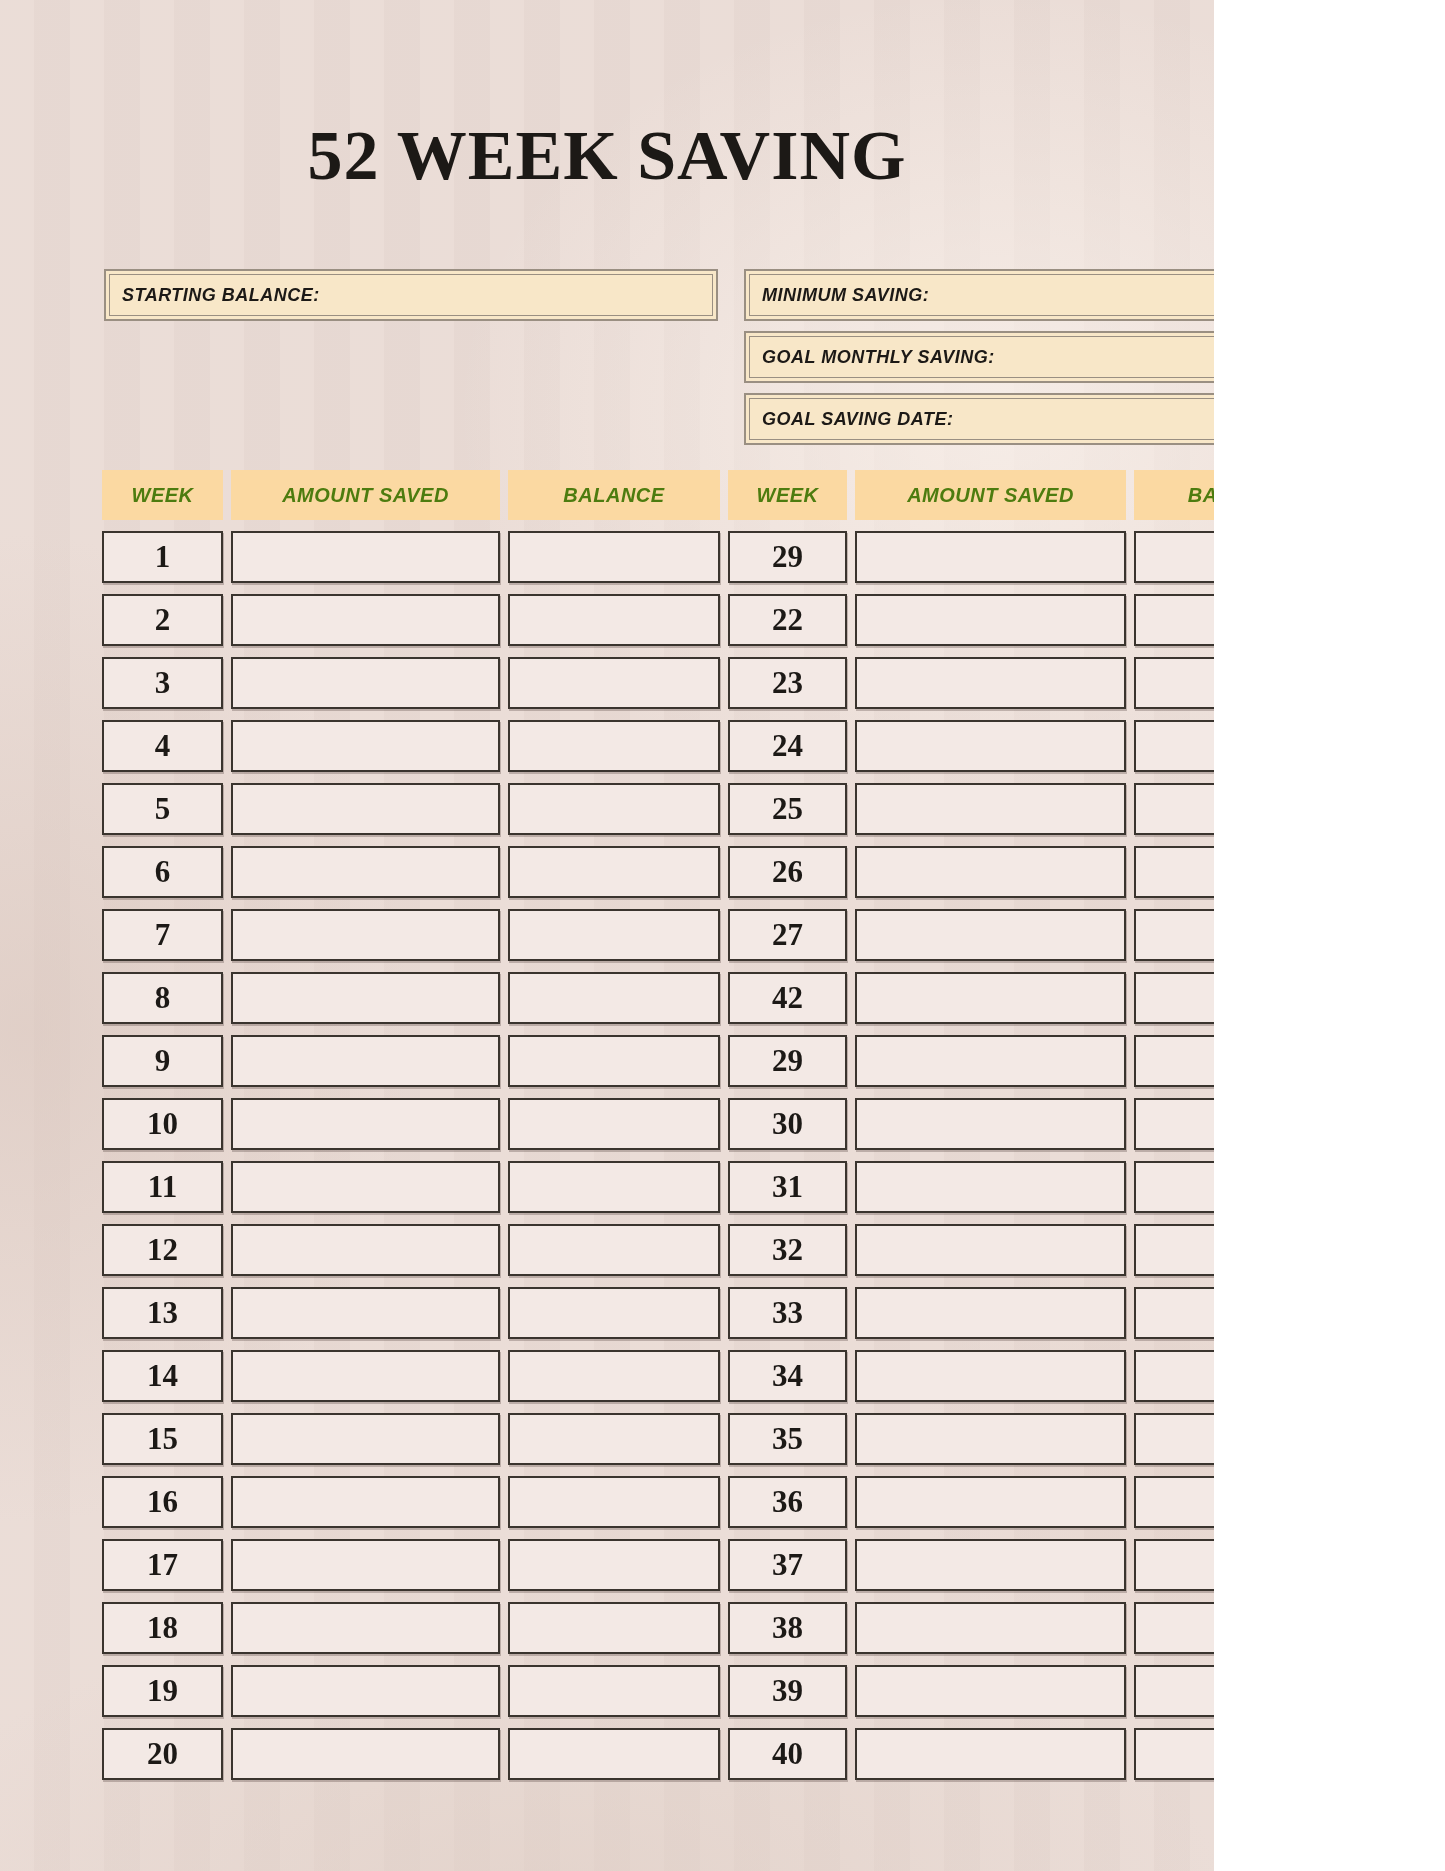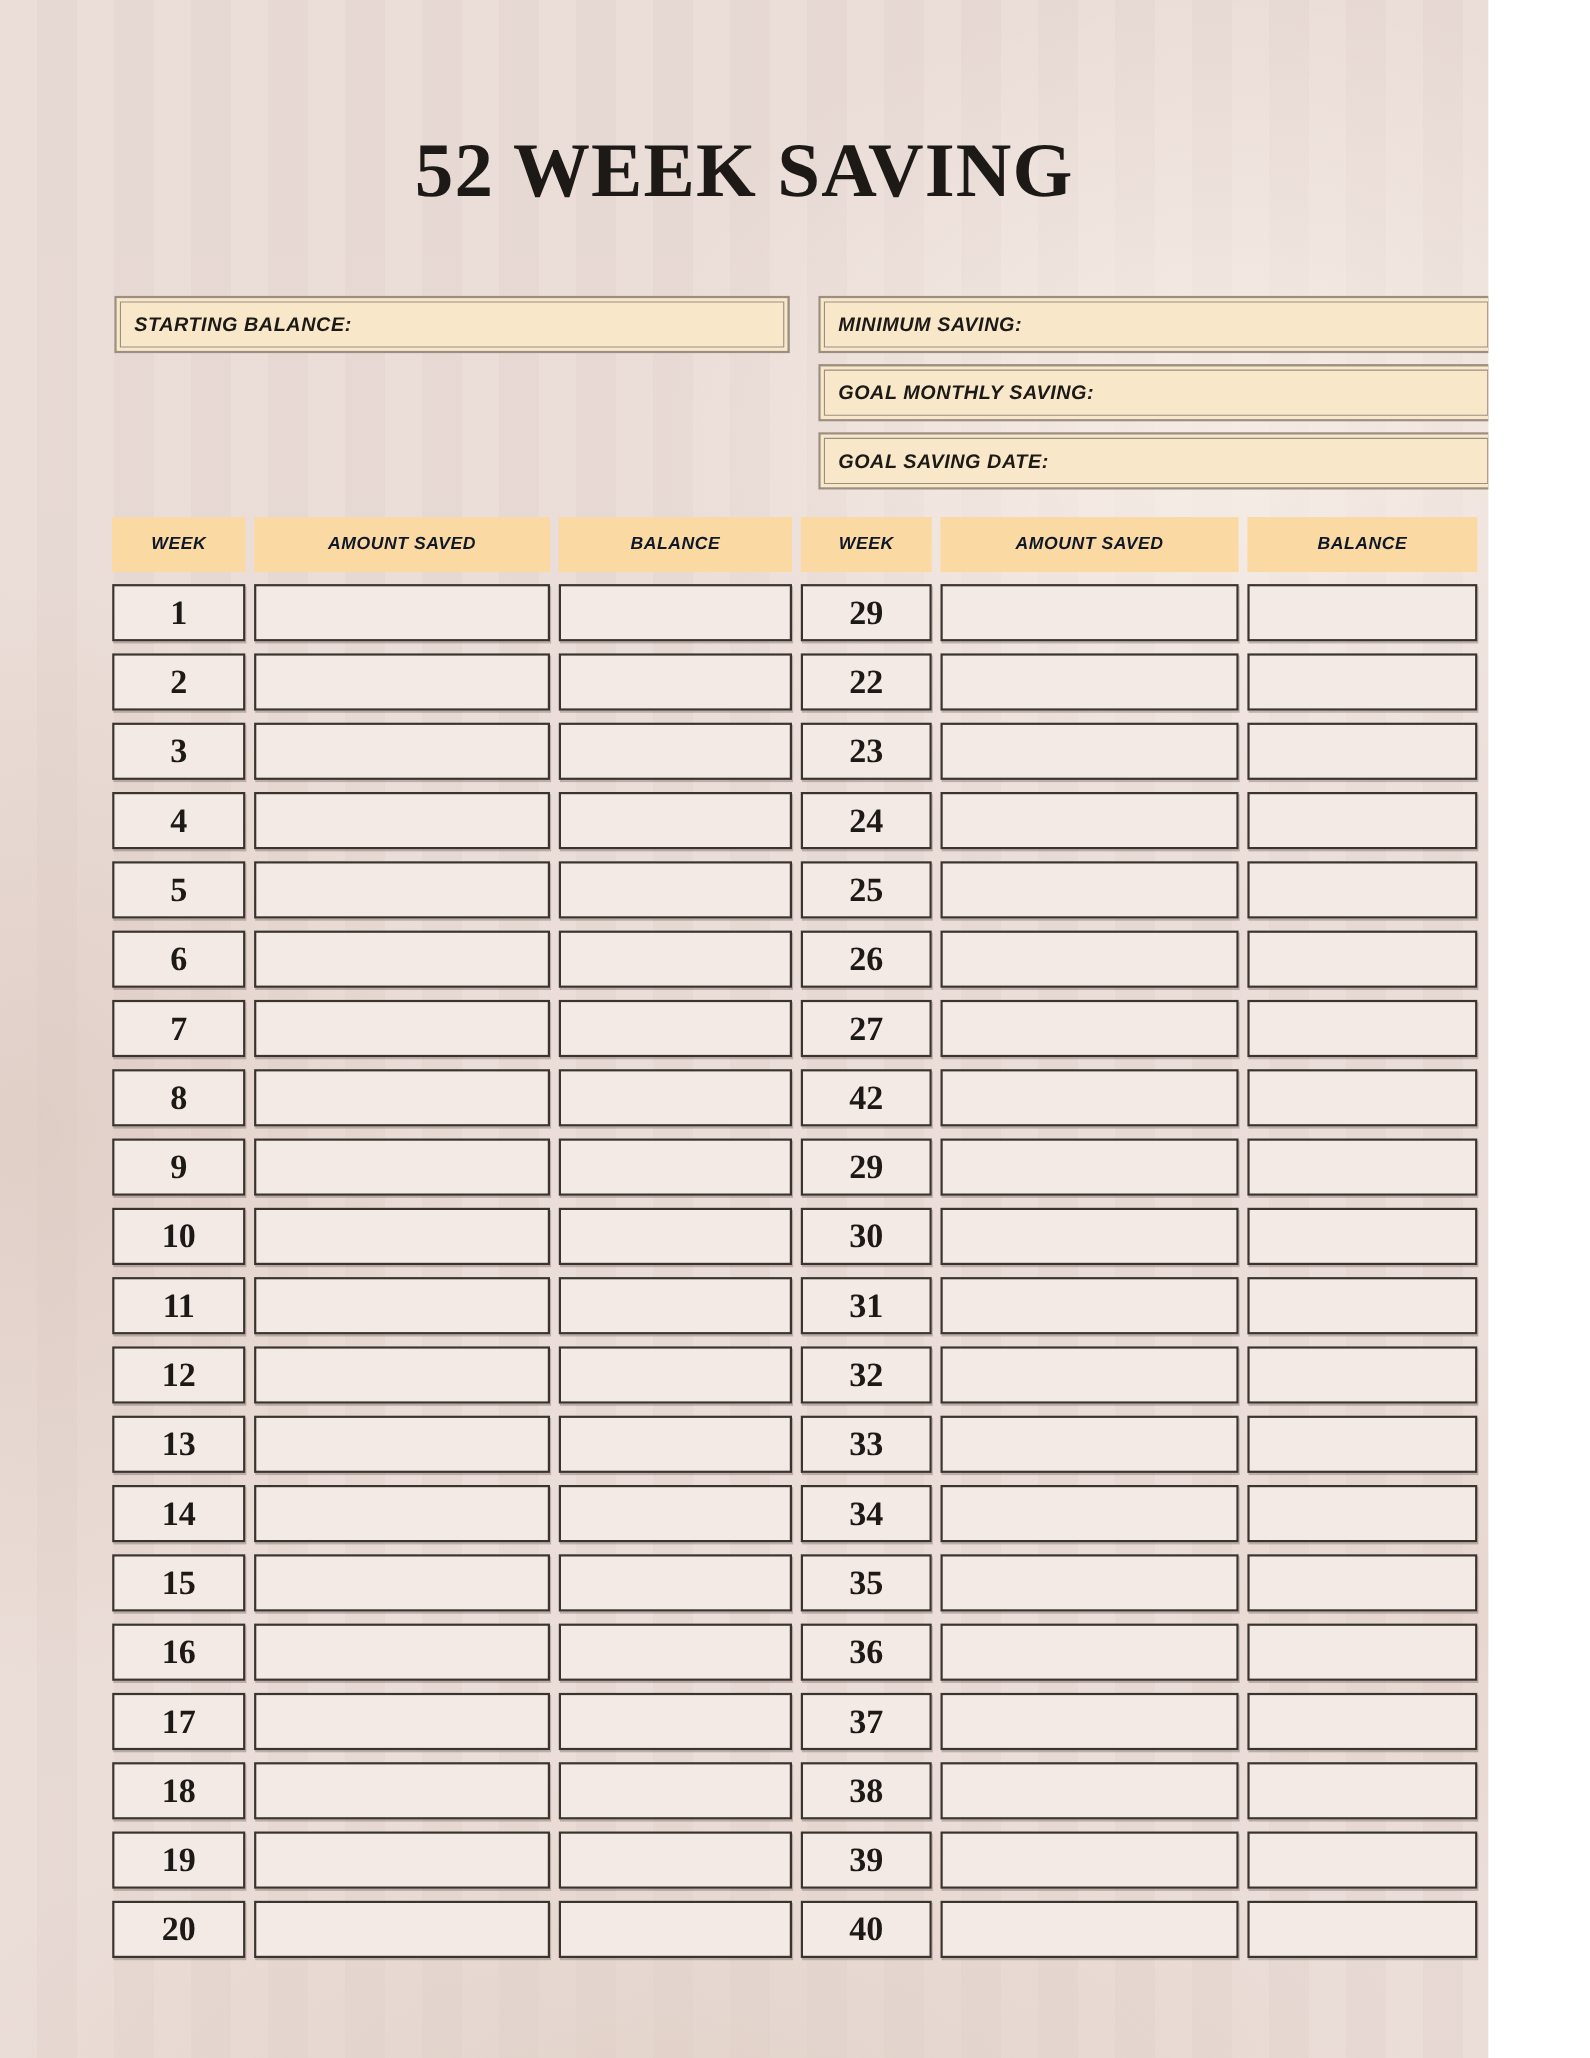--- a/index.html
+++ b/index.html
@@ -2,21 +2,21 @@
 <html style="--page-bg: #eadcd6; --field-bg: #f8e7c8; --field-border: #9a8f82; --header-bg: #fbd9a2; --cell-bg: #f3e9e5; --cell-border: #3a342e; --text-dark: #1c1916;"><head>
 <meta charset="utf-8">
 <style>
   :root{
     --page-bg:#eadcd6; --field-bg:#f8e7c8; --field-border:#9a8f82;
     --header-bg:#fbd9a2; --cell-bg:#f3e9e5; --cell-border:#3a342e;
     --text-dark:#1c1916;
   }
   html,body{margin:0;padding:0;}
   .page{
-    position:relative; width:1353px; height:1871px; overflow:hidden;
+    position:relative; width:1214px; height:1871px; overflow:hidden;
     background:
       radial-gradient(900px 700px at 82% 22%, rgba(250,242,236,0.75) 0%, rgba(250,242,236,0) 60%),
       radial-gradient(700px 900px at 2% 55%, rgba(216,196,187,0.55) 0%, rgba(216,196,187,0) 55%),
       radial-gradient(1100px 500px at 45% 102%, rgba(222,205,196,0.6) 0%, rgba(222,205,196,0) 62%),
       radial-gradient(500px 400px at 100% 78%, rgba(226,208,199,0.5) 0%, rgba(226,208,199,0) 60%),
       repeating-linear-gradient(90deg, rgba(255,255,255,0.035) 0 34px, rgba(86,60,52,0.025) 34px 70px),
       var(--page-bg);
     font-family:"Liberation Sans", sans-serif;
   }
   .title{
@@ -46,22 +46,22 @@
     position:absolute; left:102px; top:470px;
     display:grid;
     grid-template-columns:121px 269px 212px 119px 271px 209px;
     grid-template-rows:50px;
     grid-auto-rows:52px;
     column-gap:8px; row-gap:11px;
   }
   .hcell{
     background:var(--header-bg);
     display:flex; align-items:center; justify-content:center;
-    font-style:italic; font-weight:800; font-size:16px;
-    letter-spacing:0.5px; color:#0f172a;
+    font-style:italic; font-weight:800; font-size:20px;
+    letter-spacing:0.5px; color:#4d7c0f;
   }
   .cell{
     box-sizing:border-box; background:var(--cell-bg);
     border:2px solid var(--cell-border);
     box-shadow:1px 2px 0 rgba(70,52,45,0.28);
     display:flex; align-items:center; justify-content:center;
   }
   .cell.wk{
     font-family:"Liberation Serif", serif; font-weight:600;
     font-size:31px; color:var(--text-dark);

